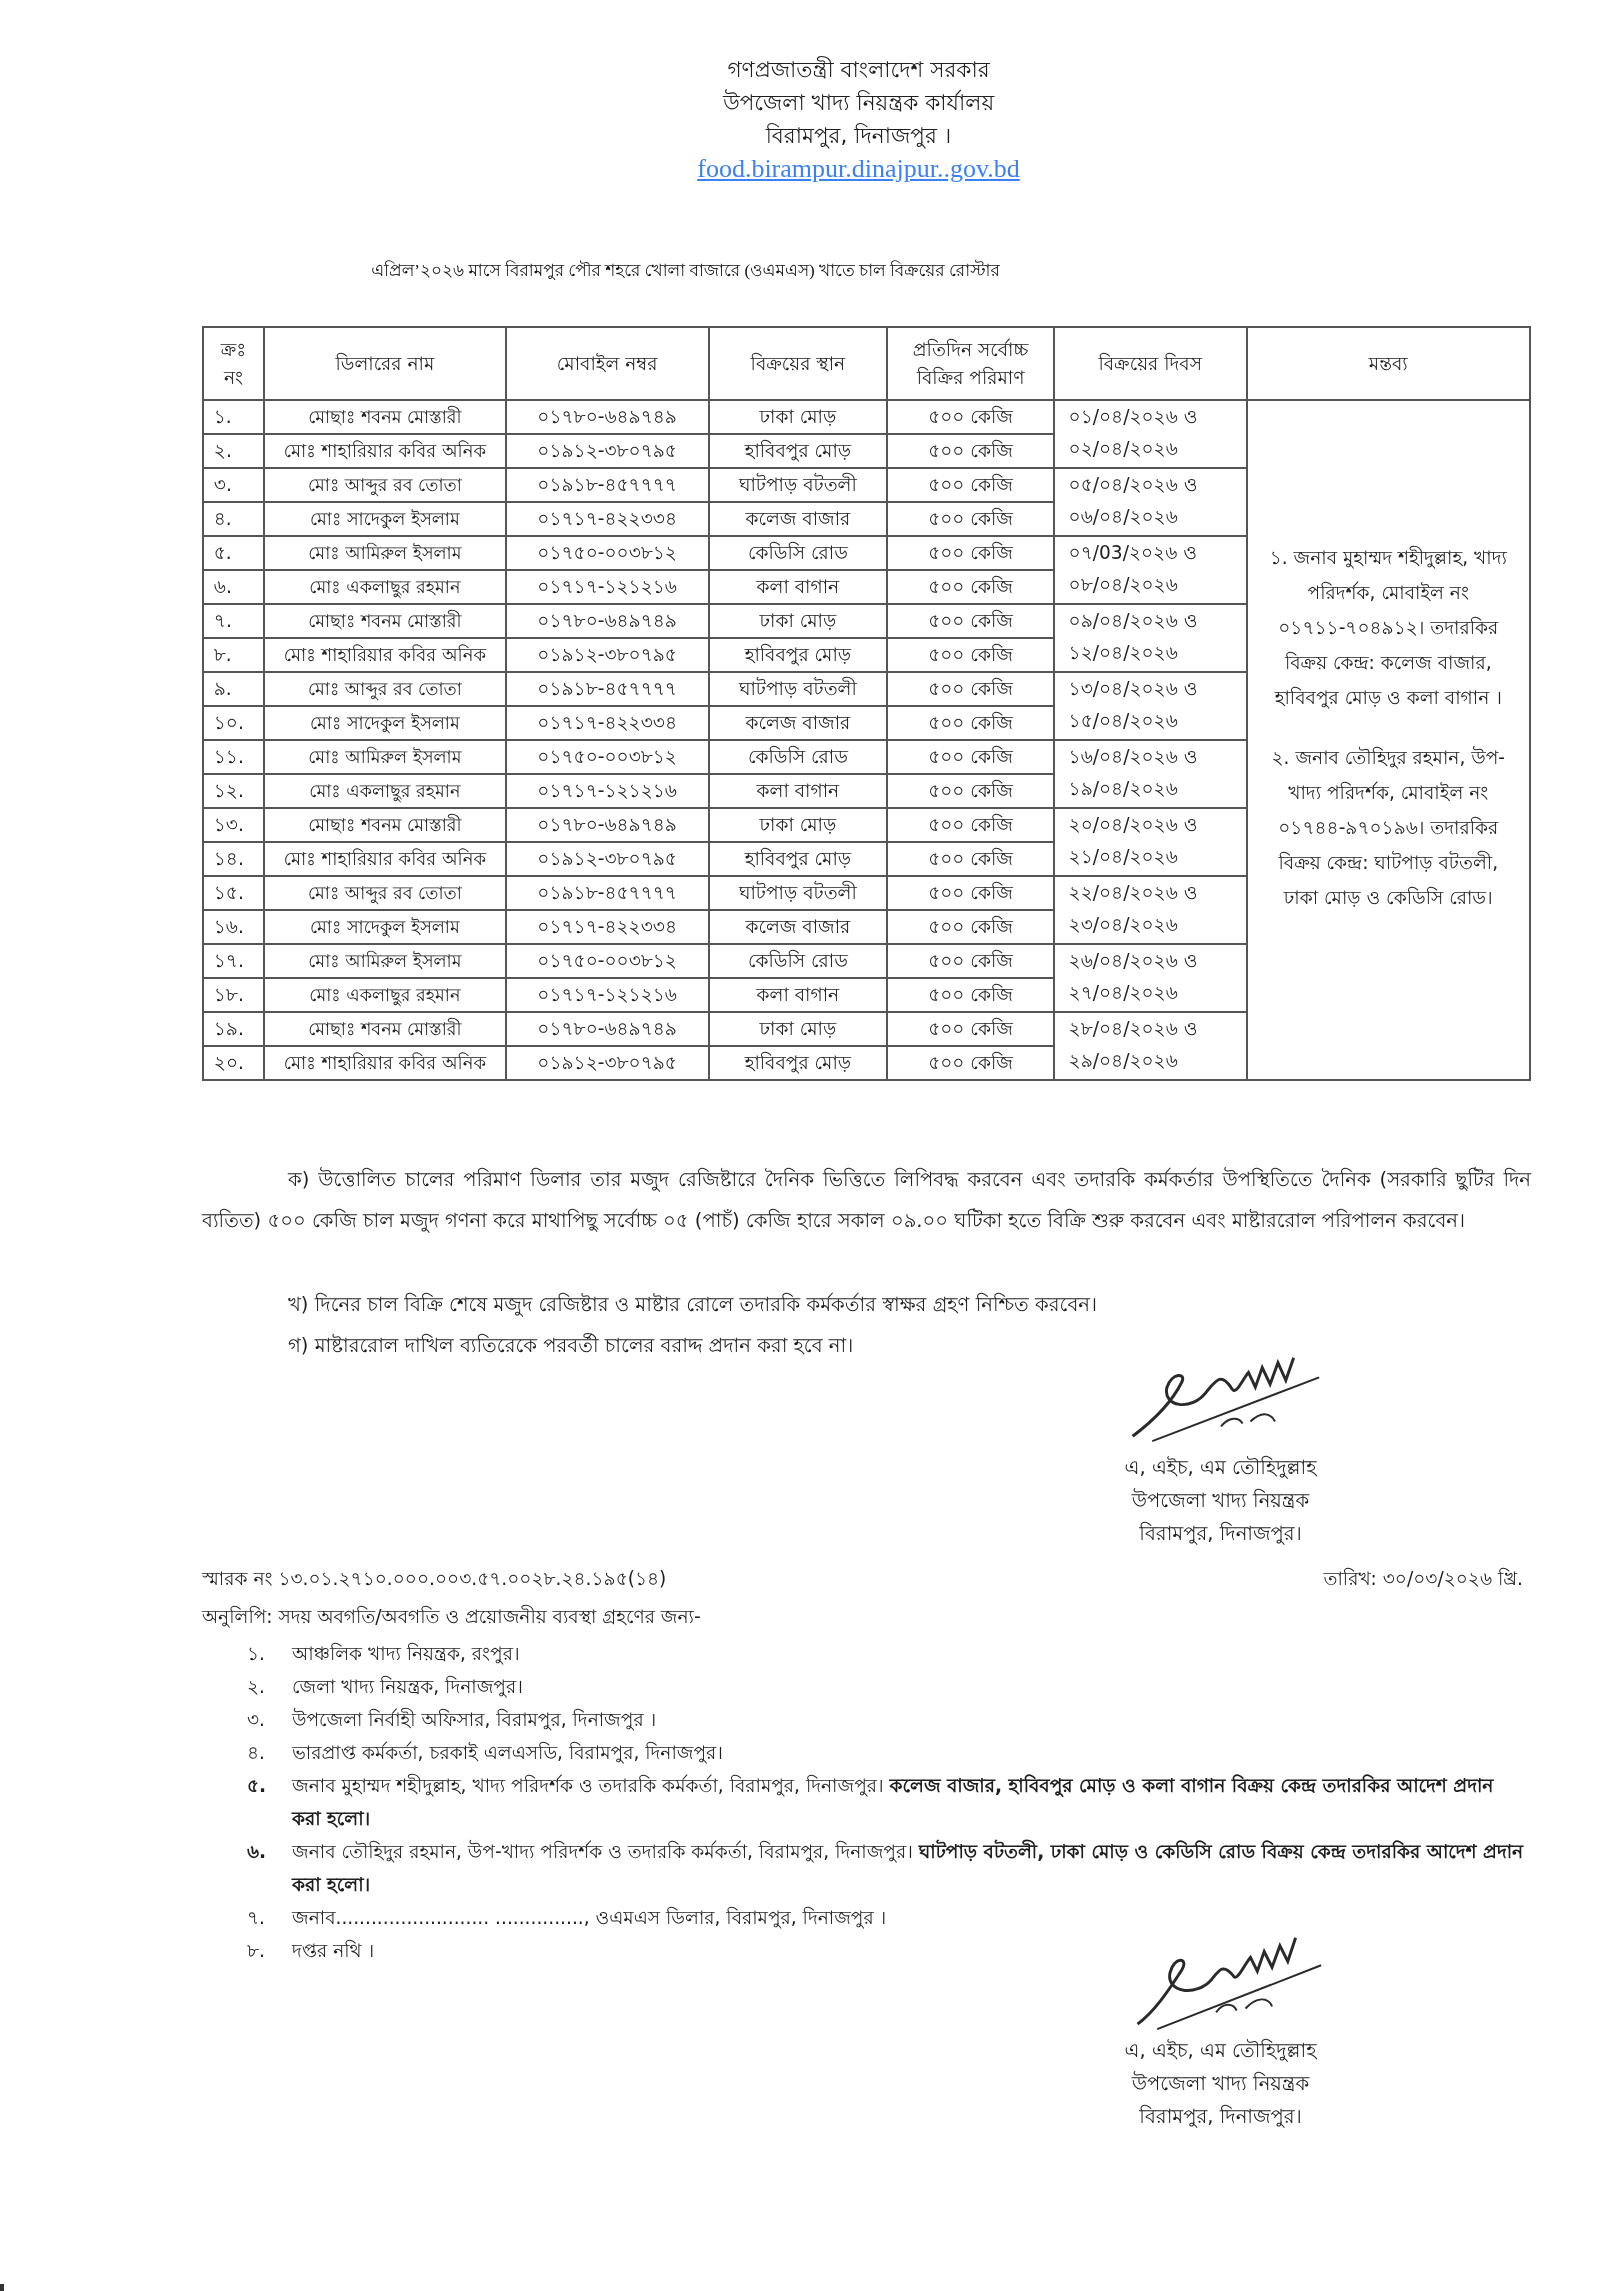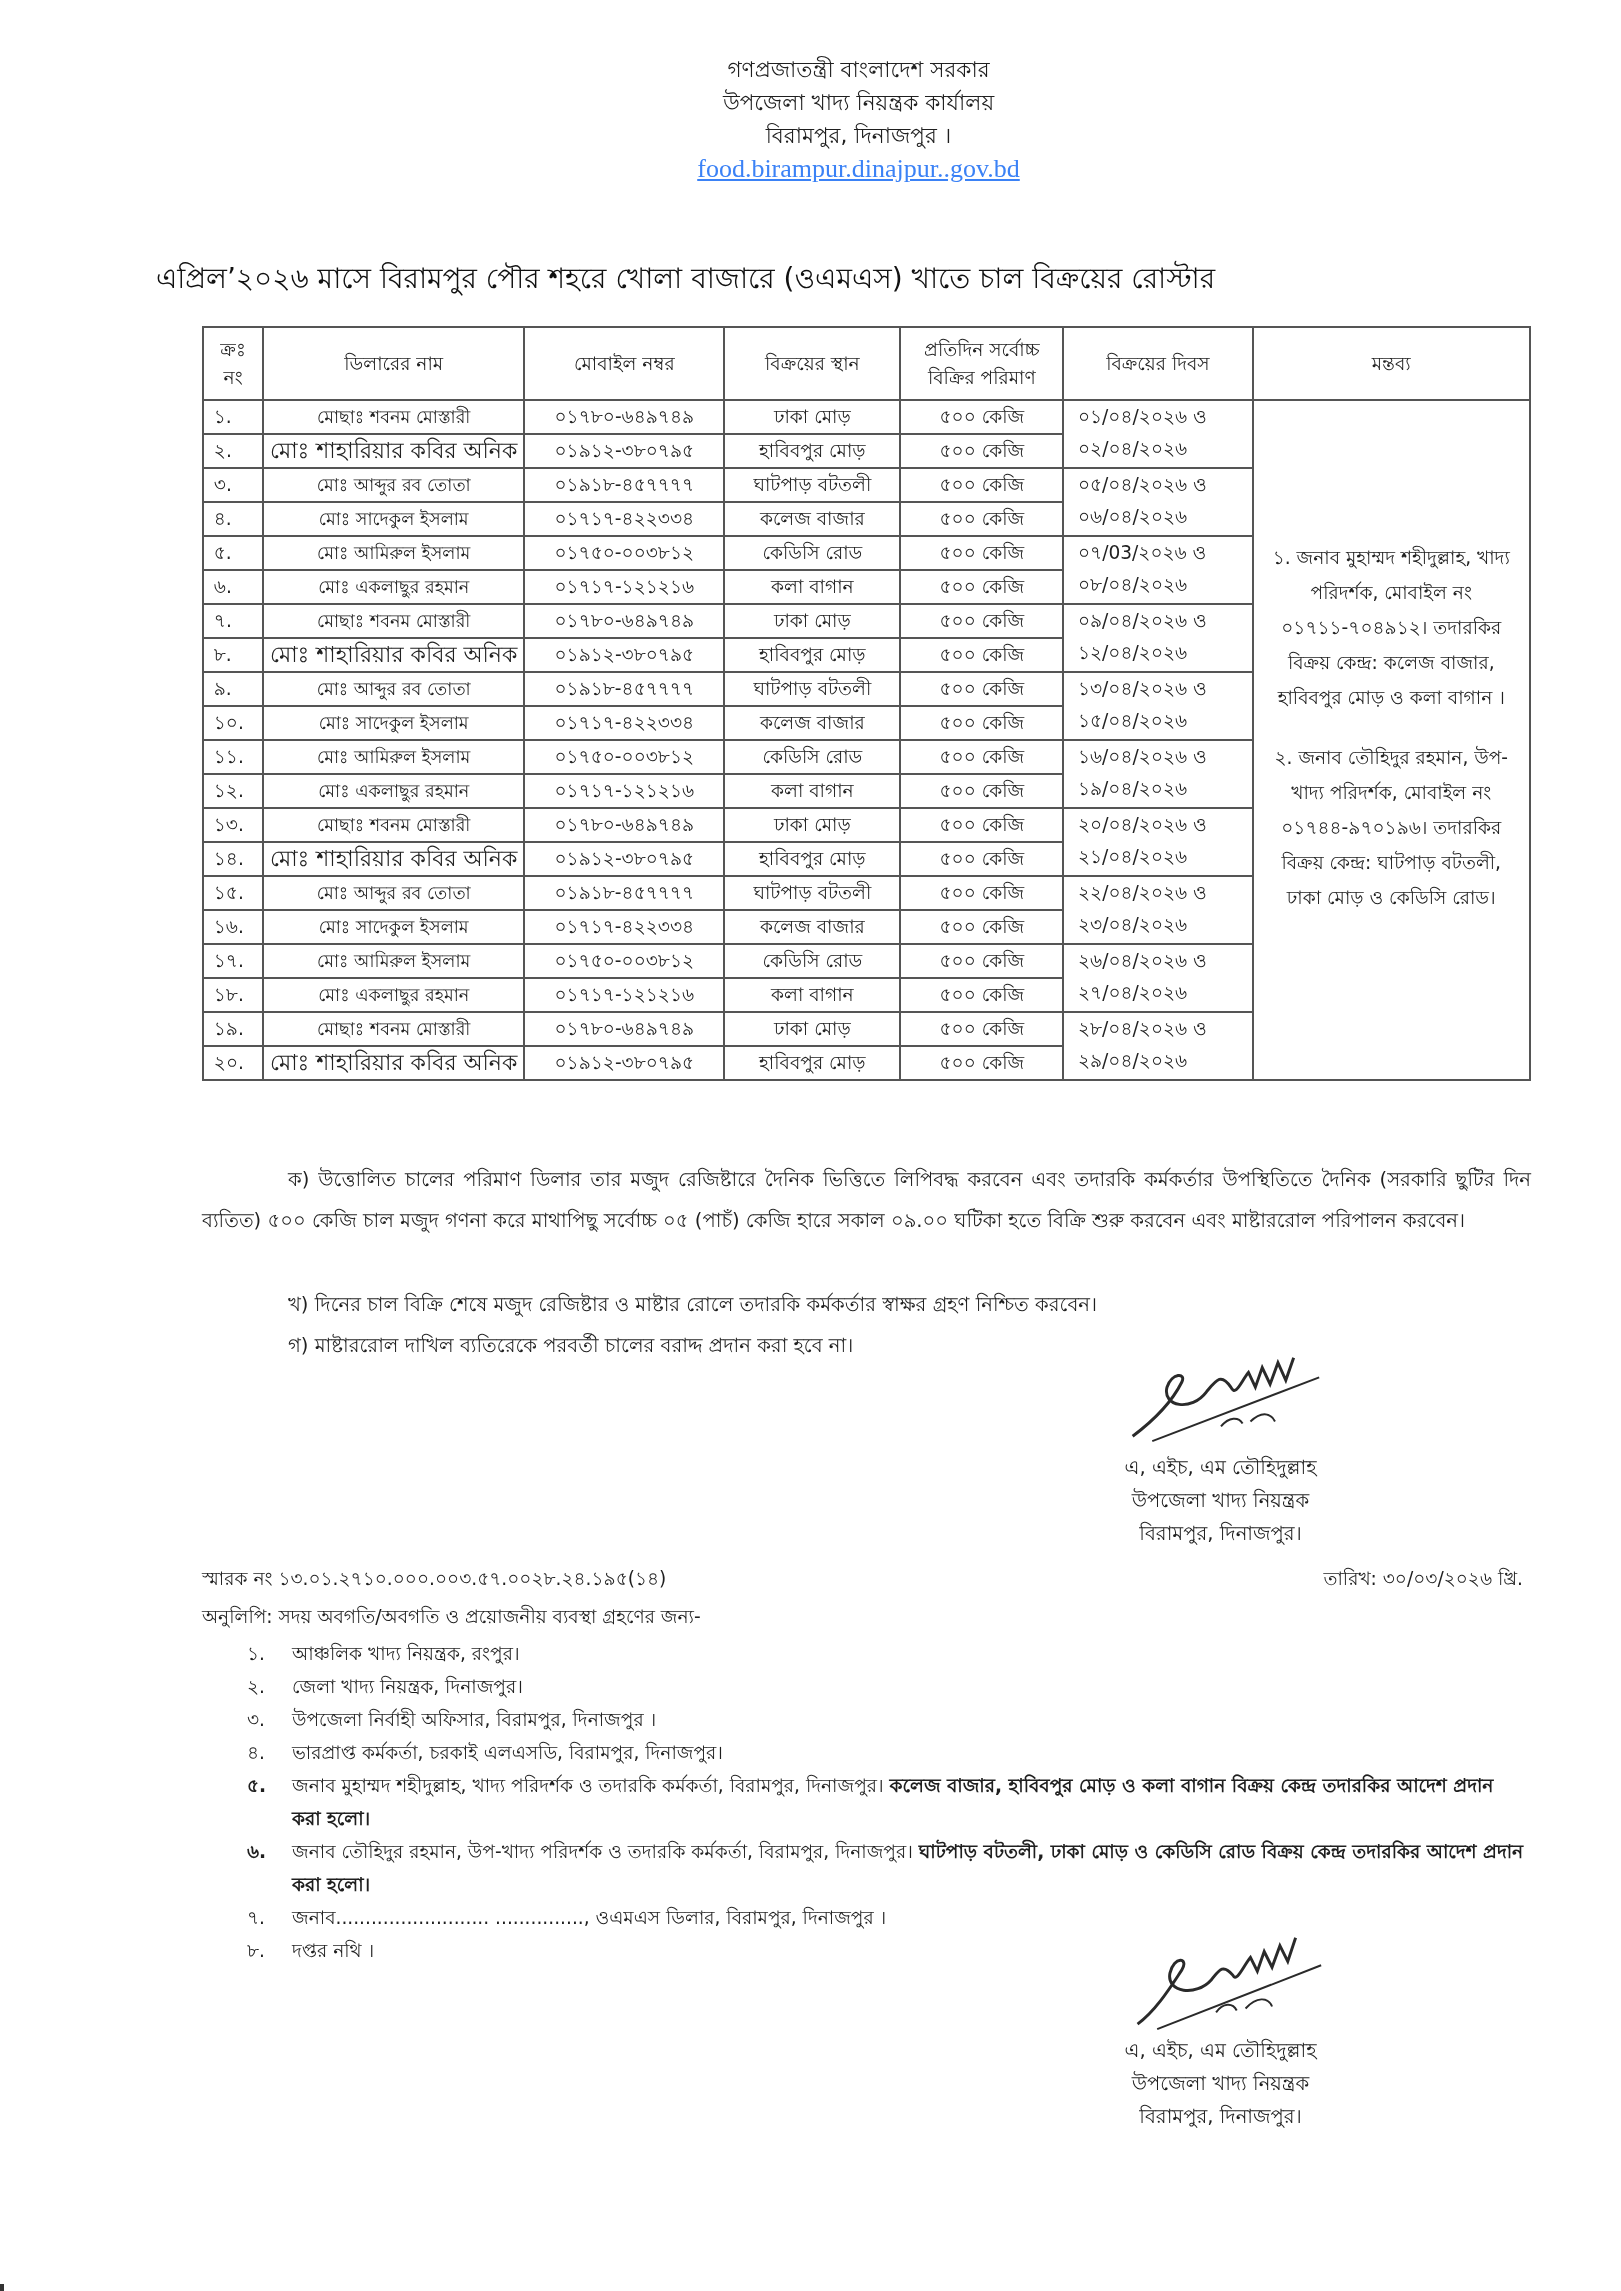--- a/index.html
+++ b/index.html
@@ -3,31 +3,31 @@
 <meta charset="utf-8">
 <style>
   html, body { margin: 0; padding: 0; background: #ffffff; }
   body {
     width: 1621px; height: 2292px; position: relative; overflow: hidden;
     font-family: "DejaVu Sans", "Liberation Sans", sans-serif;
     color: #1f1f1f;
   }
   .hdr { position: absolute; left: 0; width: 1621px; text-align: center; font-size: 21.6px; line-height: 33px; }
   .hdr .web { font-family: "Liberation Serif", serif; font-size: 26px; color: #3b82f6; text-decoration: underline; }
-  .title { position: absolute; top: 257px; left: 0; width: 1371px; text-align: center; font-size: 28px; color: #111; }
+  .title { position: absolute; top: 257px; left: 0; width: 1371px; text-align: center; font-size: 17px; color: #111; font-family: Liberation Serif, serif; }
 
   table.roster {
     position: absolute; top: 326px; left: 202px; width: 1329px;
     border-collapse: collapse; font-size: 18.6px; color: #222;
   }
   table.roster th, table.roster td { border: 2px solid #555; padding: 0 5.9px; text-align: center; }
   table.roster th { font-weight: normal; height: 71px; font-size: 18.6px; line-height: 27.4px; }
   table.roster td { height: 32px; line-height: 32px; white-space: nowrap; }
   table.roster td.name { font-size: 17.6px; }
-  table.roster td.name.small { font-size: 22px; }
+  table.roster td.name.small { font-size: 18px; }
   table.roster td.sl { text-align: left; padding-left: 9.8px; }
   table.roster td.date { text-align: left; padding-left: 13.7px; line-height: 32px; vertical-align: top; white-space: normal; }
   table.roster td.date div { height: 32px; }
   table.roster td.remarks { vertical-align: middle; white-space: normal; line-height: 35px; font-size: 18.6px; padding: 0 13.7px; }
   table.roster td.remarks p { margin: 0 0 25.5px 0; }
   col.c1 { width: 61px; } col.c2 { width: 242px; } col.c3 { width: 203px; }
   col.c4 { width: 179px; } col.c5 { width: 167px; } col.c6 { width: 193px; } col.c7 { width: 284px; }
 
   .para { position: absolute; left: 202px; width: 1329px; font-size: 19.6px; line-height: 41px; text-align: justify; }
   .para.indent { text-indent: 86px; }

